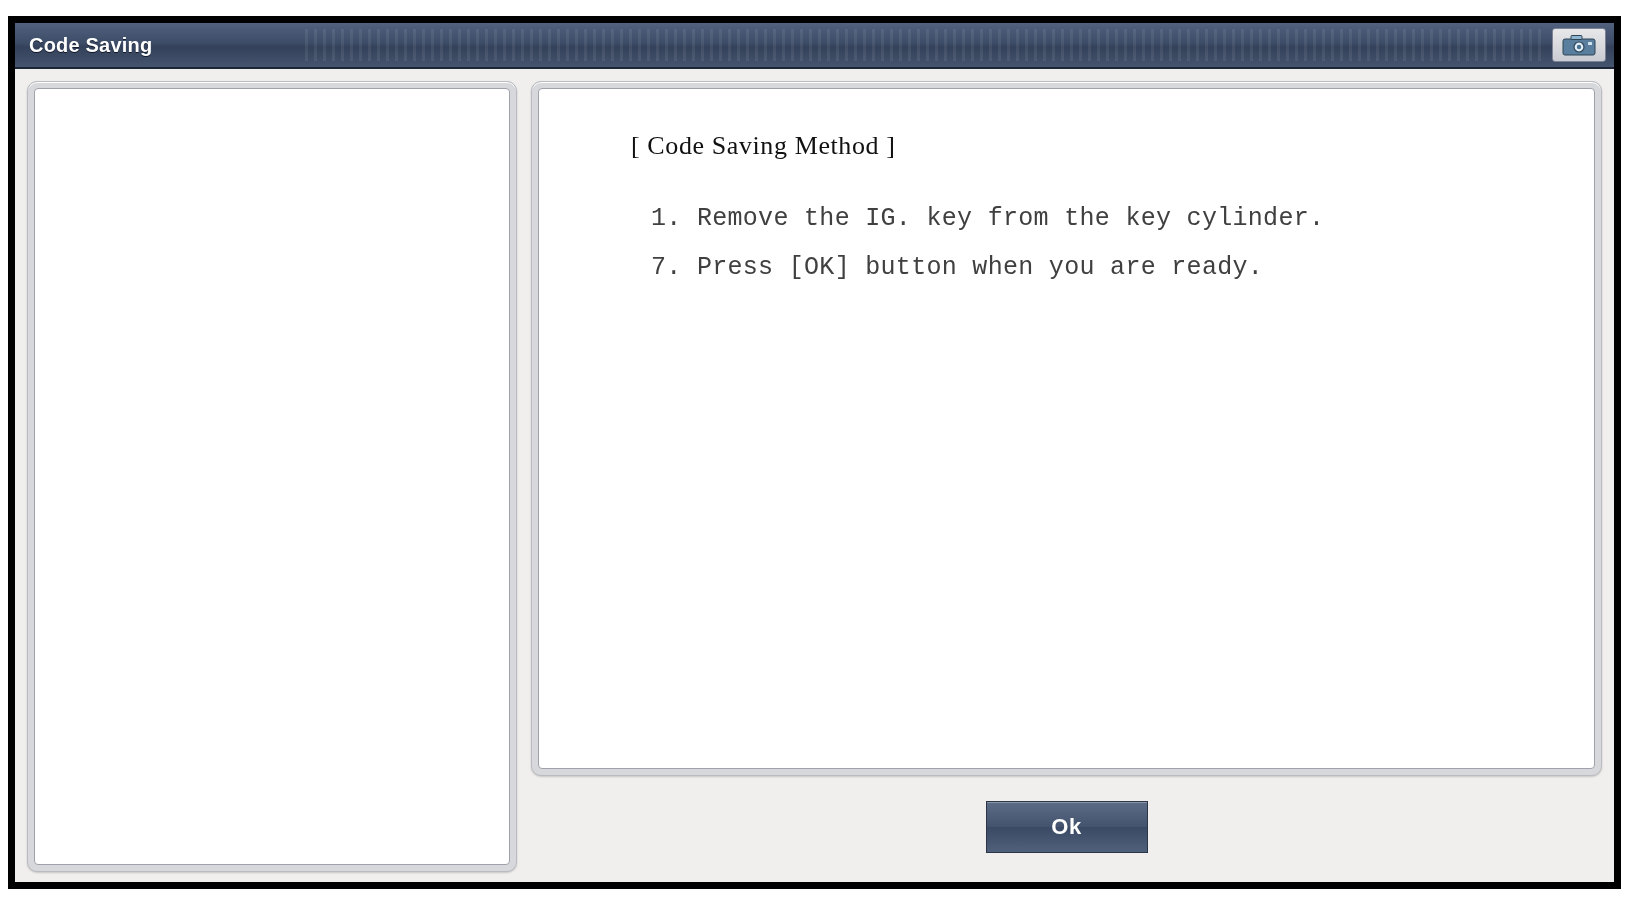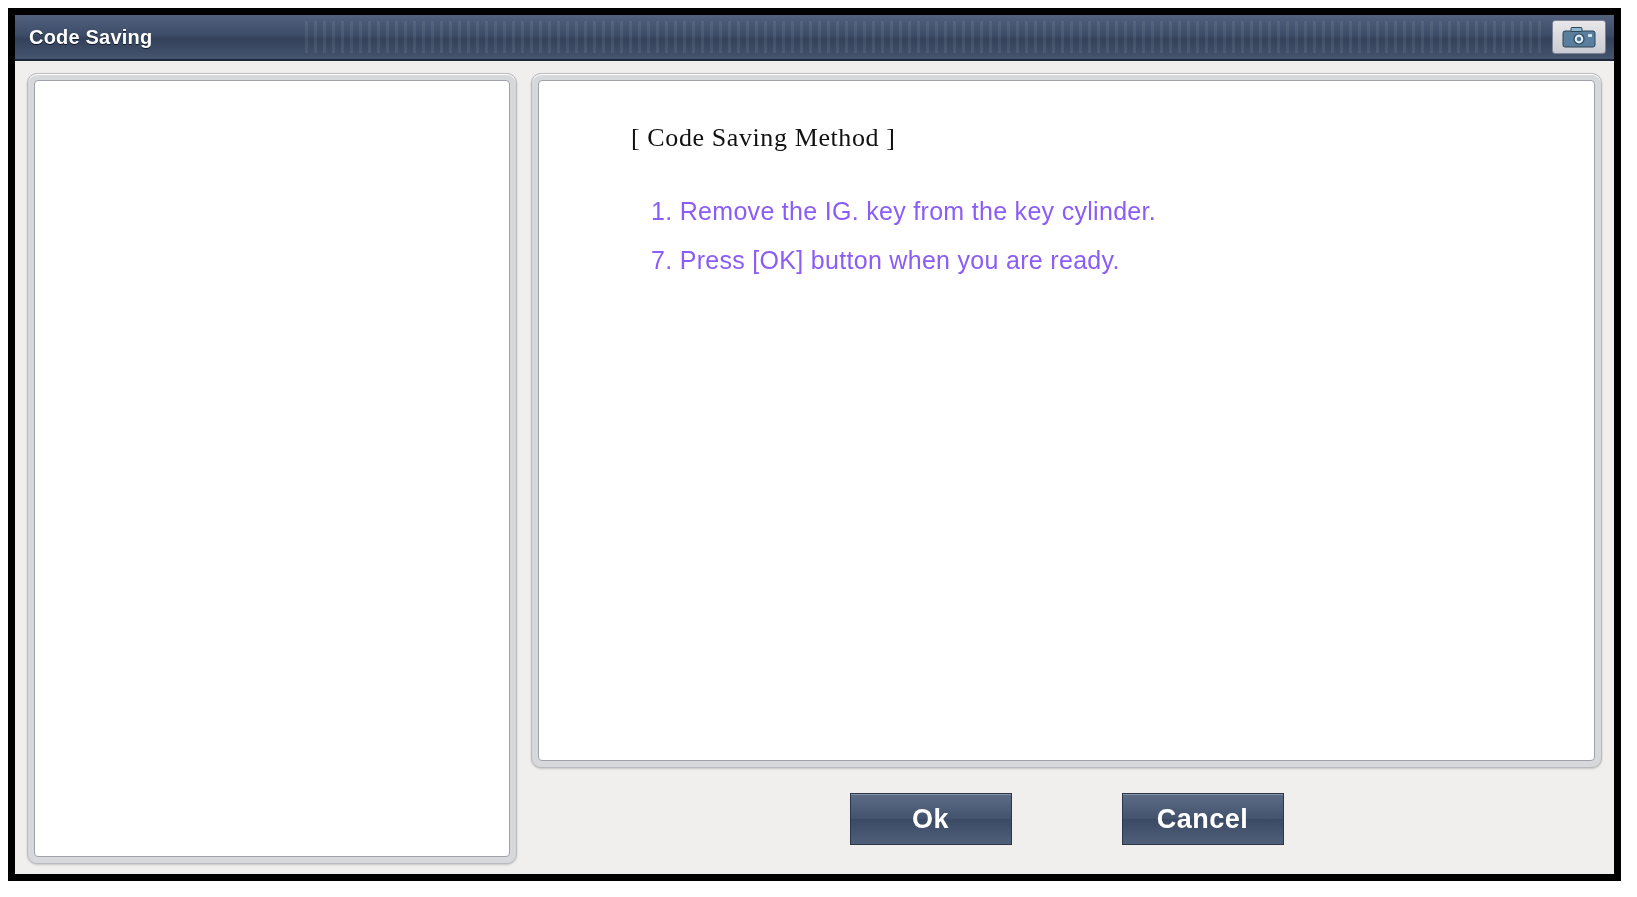--- a/index.html
+++ b/index.html
@@ -11,21 +11,21 @@
     width: 1637px;
     height: 897px;
     font-family: "Liberation Sans", sans-serif;
     overflow: hidden;
   }
 
   
   .screen-frame {
     position: absolute;
     left: 8px;
-    top: 8px;
+    top: 16px;
     width: 1613px;
     height: 873px;
     border: 7px solid #000000;
     box-sizing: border-box;
     background: #f2f0ee;
   }
 
   
   .window {
     position: absolute;
@@ -143,23 +143,23 @@
     color: #111111;
     margin: 16px 0 34px 58px;
     letter-spacing: 0.6px;
   }
   .steps {
     margin: 0 0 0 78px;
     padding: 0;
     list-style: none;
   }
   .steps li {
-    font-family: Liberation Sans, sans-serif;
+    font-family: Liberation Mono, monospace;
     font-size: 25px;
-    color: #8b5cf6;
+    color: #404040;
     line-height: 1.95;
     letter-spacing: 0.3px;
     white-space: pre-wrap;
   }
 
   
   .button-bar {
     flex: 0 0 96px;
     display: flex;
     align-items: center;
@@ -168,21 +168,21 @@
     padding-top: 6px;
     box-sizing: border-box;
   }
   .btn {
     min-width: 124px;
     height: 50px;
     padding: 0 18px;
     background: linear-gradient(180deg, #5c6c86 0%, #44536d 50%, #3b4a64 51%, #51607a 100%);
     border: 1px solid #2b3748;
     color: #ffffff;
-    font-size: 27px;
+    font-size: 22px;
     font-family: "Liberation Sans", sans-serif;
     font-weight: bold;
     letter-spacing: 0.5px;
     display: flex;
     align-items: center;
     justify-content: center;
     box-shadow: inset 0 1px 0 rgba(255,255,255,0.28);
     cursor: pointer;
     user-select: none;
     text-align: right;
@@ -221,19 +221,18 @@
             <div class="info-heading">[ Code Saving Method ]</div>
             <ul class="steps">
               <li>1. Remove the IG. key from the key cylinder.</li>
               <li>7. Press [OK] button when you are ready.</li>
             </ul>
           </div>
         </div>
 
         <div class="button-bar">
           <div class="btn">Ok</div>
-          <div class="btn">Cancel</div>
         </div>
 
       </div>
     </div>
   </div>
 </div>
 
 </body></html>

